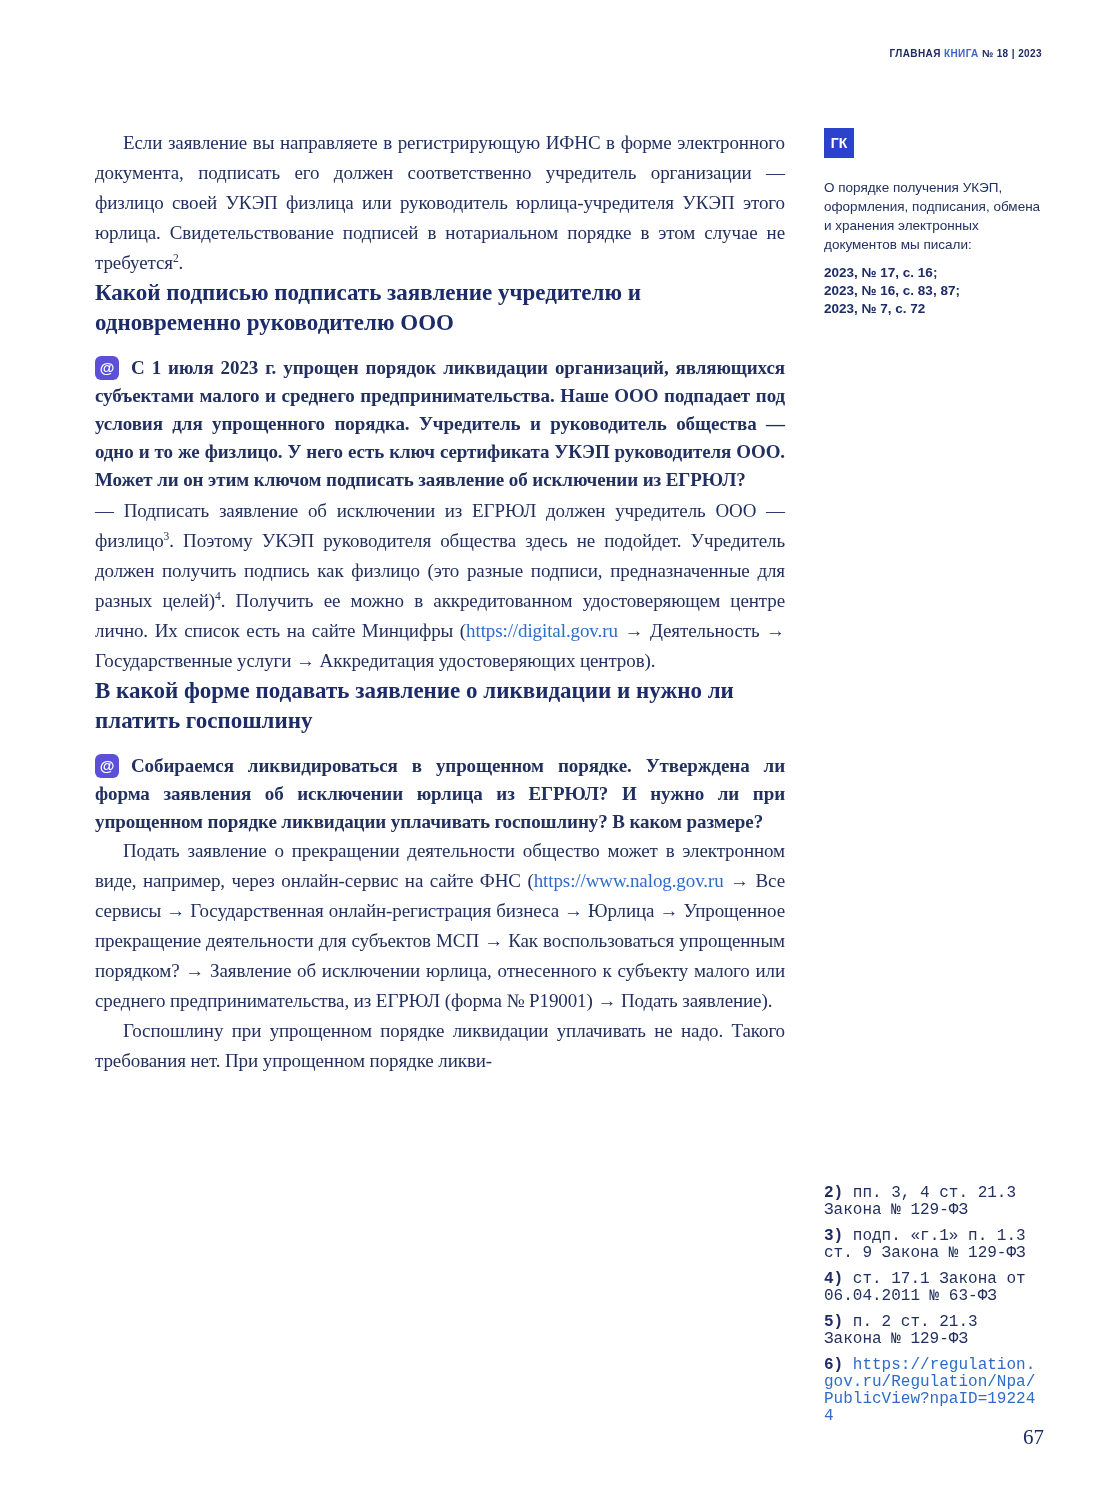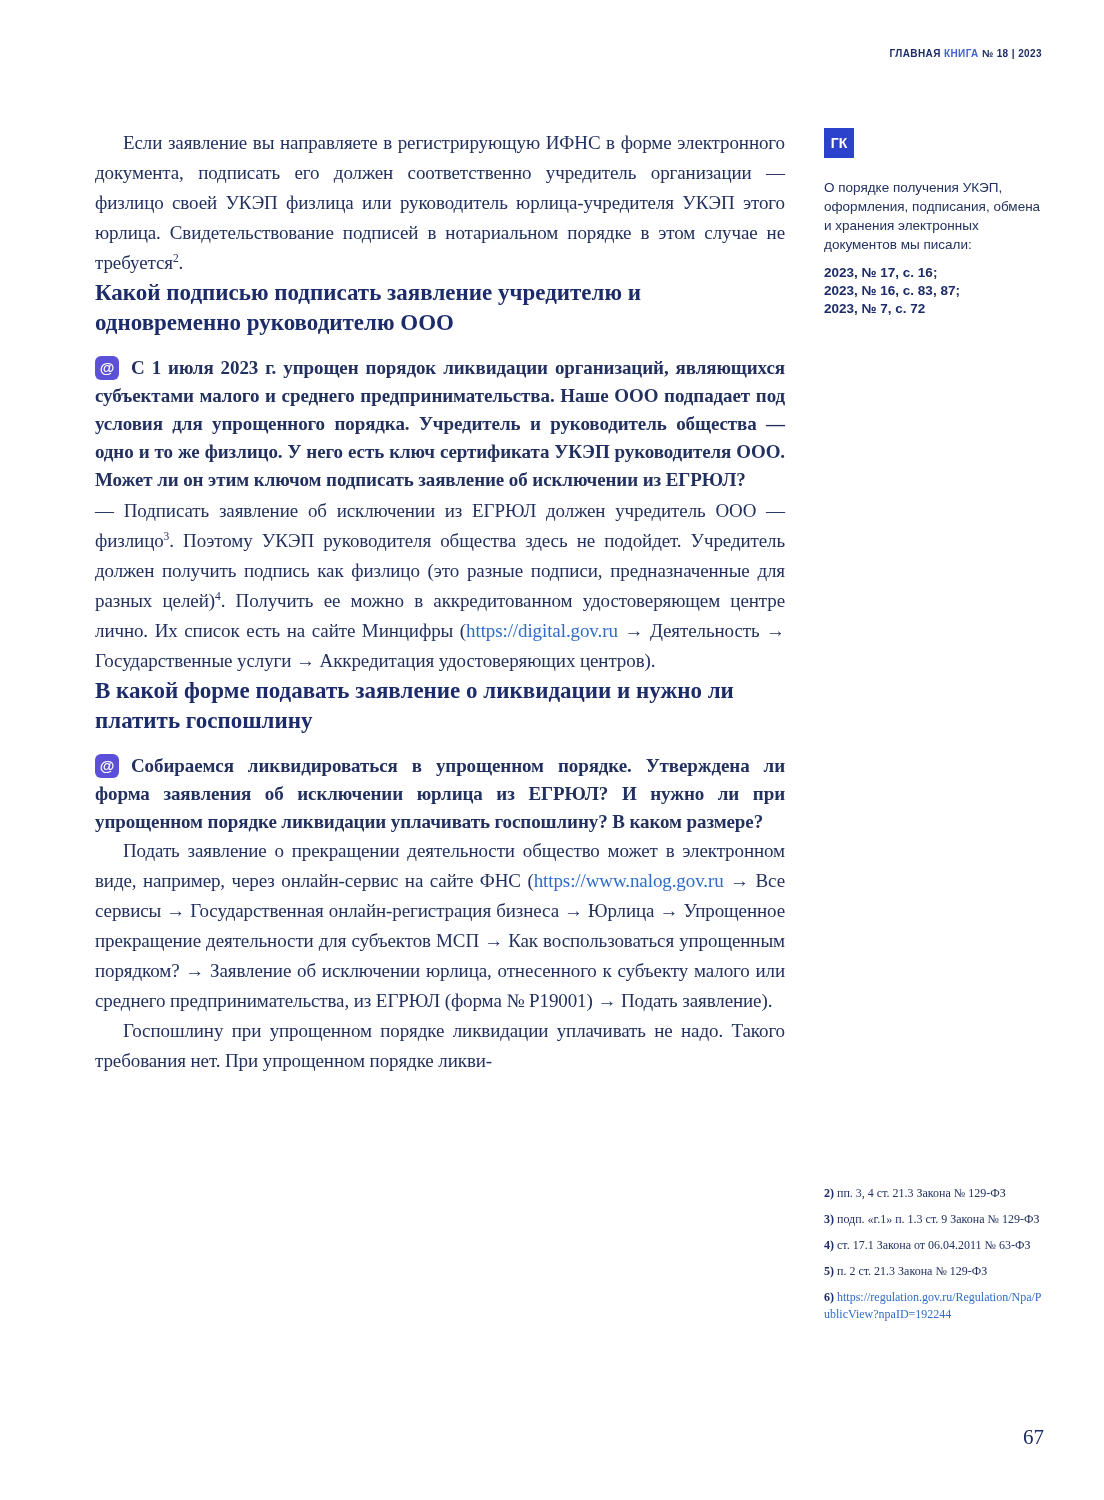--- a/index.html
+++ b/index.html
@@ -73,22 +73,22 @@
     font-weight: bold; font-size: 14px;
     display: flex; align-items: center; justify-content: center;
     margin-bottom: 20px;
   }
   .side-note { font-size: 13.5px; line-height: 19px; }
   .side-refs { margin-top: 10px; font-size: 13.5px; font-weight: bold; line-height: 18px; color: #1d2b66; }
 
   
   .footnotes {
     position: absolute; left: 824px; top: 1185px; width: 218px;
-    font-family: Liberation Serif, serif;
-    font-size: 12px; line-height: 17px; color: #22305f;
+    font-family: Liberation Mono, monospace;
+    font-size: 16px; line-height: 17px; color: #22305f;
   }
   .footnote { margin-bottom: 9px; }
   .fn-num { font-weight: bold; color: #1d2b66; }
   .fn-link { word-break: break-all; }
 
   
   .page-number {
     position: absolute; right: 60px; top: 1425px;
     font-size: 21px; color: #1d2b66;
     font-family: "Liberation Serif", serif;

